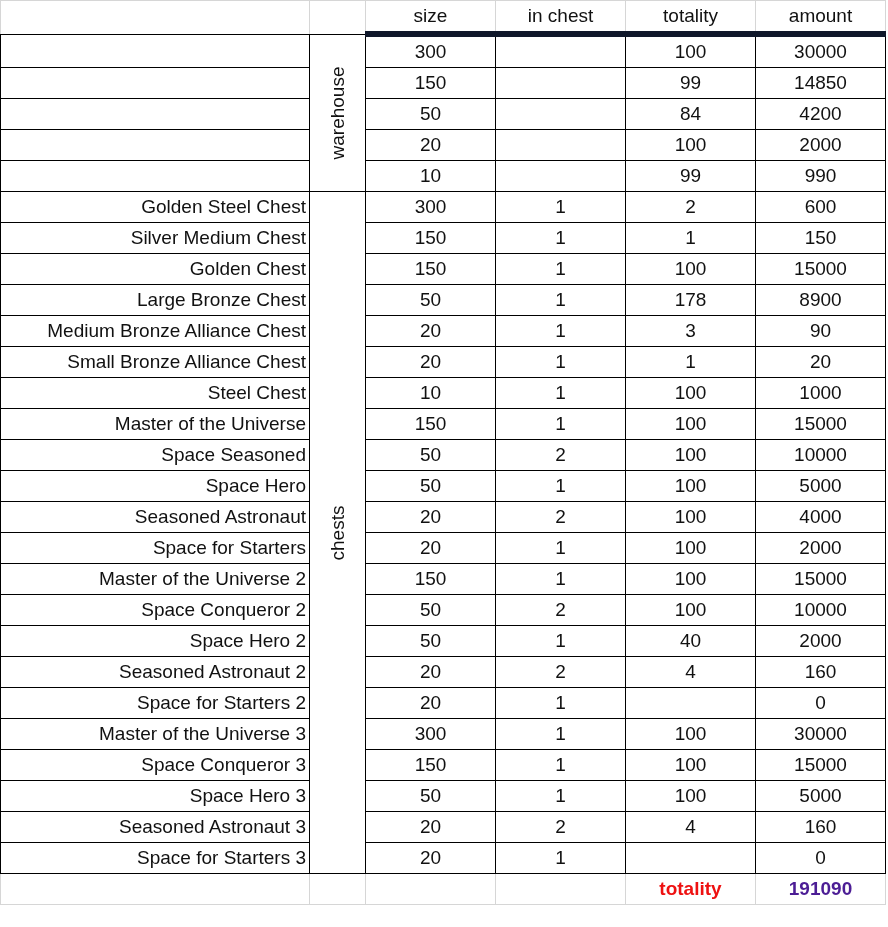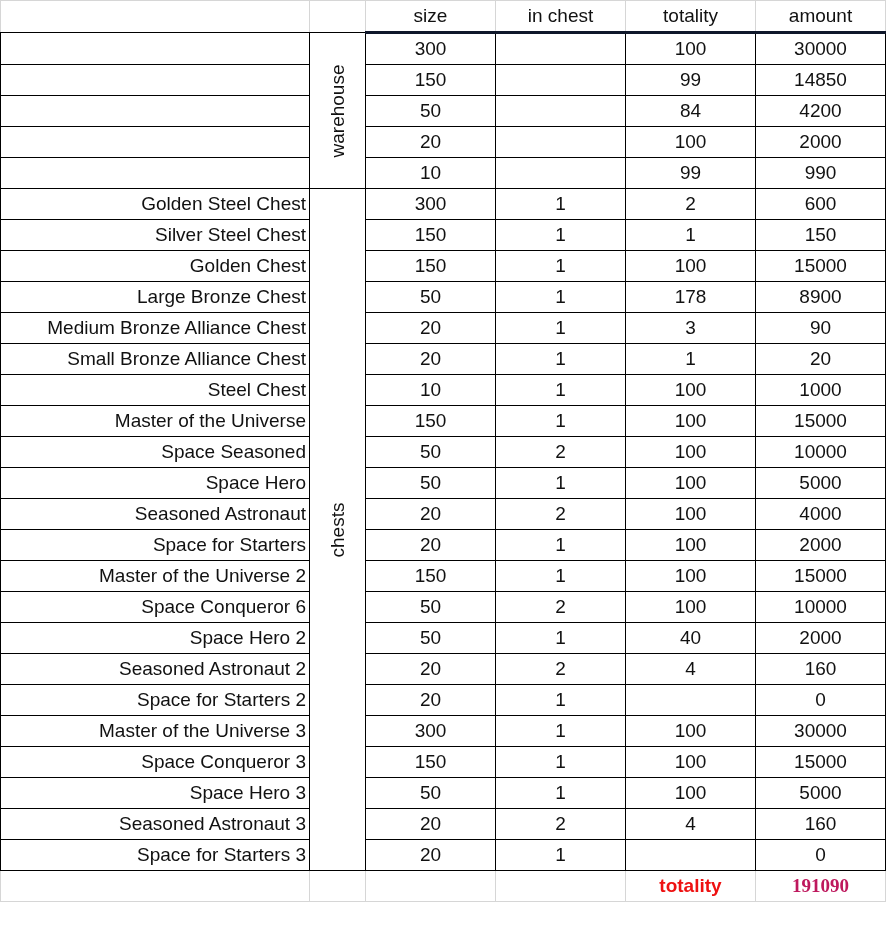--- a/index.html
+++ b/index.html
@@ -7,21 +7,21 @@
          font-family: "Liberation Sans", "DejaVu Sans", sans-serif; font-size: 19px; color: #111; }
   .sheet { position: absolute; left: 0; top: 0; border-collapse: collapse; table-layout: fixed; }
   .sheet td { height: 31px; padding: 0 3px; border: 1px solid #d6d6d6; white-space: nowrap; overflow: hidden;
               line-height: 30px; box-sizing: border-box; }
   .sheet tr.head td { height: 30px; }
   .c-name { width: 309px; text-align: right; }
   .c-group { width: 56px; text-align: center; }
   .c-num { width: 130px; text-align: center; }
   .sheet td.b { border: 1px solid #000; }
   .sheet tr.head td.c-name, .sheet tr.head td.c-group { border-bottom: 1px solid #000; }
-  .sheet tr.head td.c-num { border-bottom: 3px solid #0f172a; }
+  .sheet tr.head td.c-num { border-bottom: 6px solid #0f172a; }
   .group-cell { padding: 0; position: relative; }
   .vlabel { position: absolute; left: 50%; top: 50%; transform: translate(-50%, -50%) rotate(-90deg);
             white-space: nowrap; font-size: 19px; }
   .total { color: #ee1111; font-weight: bold; }
   .last-row td { border-left-color: #d6d6d6; border-right-color: #d6d6d6; border-bottom-color: #d6d6d6; }
   .last-row td { border-top: 1px solid #000; text-align: center; }
 </style>
 </head>
 <body>
 
@@ -85,21 +85,21 @@
         <td class="c-name b">Golden Steel Chest</td>
         <td class="c-group b group-cell" rowspan="22">
           <span class="vlabel">chests</span>
         </td>
         <td class="c-num b">300</td>
         <td class="c-num b">1</td>
         <td class="c-num b">2</td>
         <td class="c-num b">600</td>
       </tr>
       <tr>
-        <td class="c-name b">Silver Steel Chest</td>
+        <td class="c-name b">Silver Medium Chest</td>
         <td class="c-num b">150</td>
         <td class="c-num b">1</td>
         <td class="c-num b">1</td>
         <td class="c-num b">150</td>
       </tr>
       <tr>
         <td class="c-name b">Golden Chest</td>
         <td class="c-num b">150</td>
         <td class="c-num b">1</td>
         <td class="c-num b">100</td>
@@ -169,21 +169,21 @@
         <td class="c-num b">2000</td>
       </tr>
       <tr>
         <td class="c-name b">Master of the Universe 2</td>
         <td class="c-num b">150</td>
         <td class="c-num b">1</td>
         <td class="c-num b">100</td>
         <td class="c-num b">15000</td>
       </tr>
       <tr>
-        <td class="c-name b">Space Conqueror 6</td>
+        <td class="c-name b">Space Conqueror 2</td>
         <td class="c-num b">50</td>
         <td class="c-num b">2</td>
         <td class="c-num b">100</td>
         <td class="c-num b">10000</td>
       </tr>
       <tr>
         <td class="c-name b">Space Hero 2</td>
         <td class="c-num b">50</td>
         <td class="c-num b">1</td>
         <td class="c-num b">40</td>
@@ -237,16 +237,16 @@
         <td class="c-num b">1</td>
         <td class="c-num b"></td>
         <td class="c-num b">0</td>
       </tr>
       <tr class="last-row">
         <td class="c-name"></td>
         <td class="c-group"></td>
         <td class="c-num"></td>
         <td class="c-num"></td>
         <td class="c-num total" style="color: rgb(238, 17, 17);">totality</td>
-        <td class="c-num total" style="color: #be185d; font-family: Liberation Serif, serif;">191090</td>
+        <td class="c-num total" style="color: #4c1d95;">191090</td>
       </tr>
     </tbody>
 </table>
 
 </body></html>

